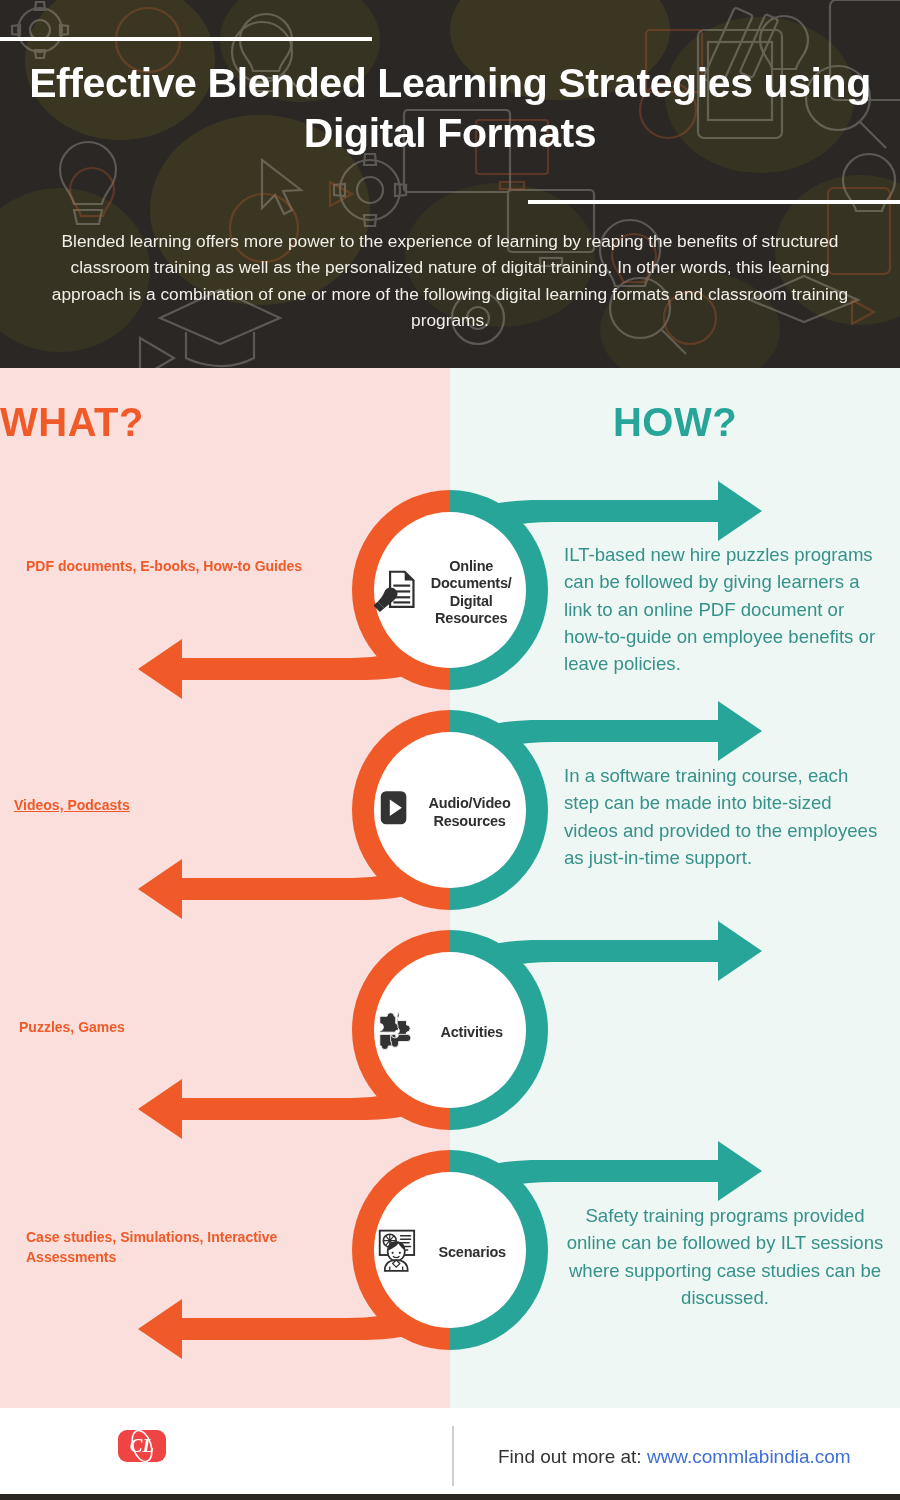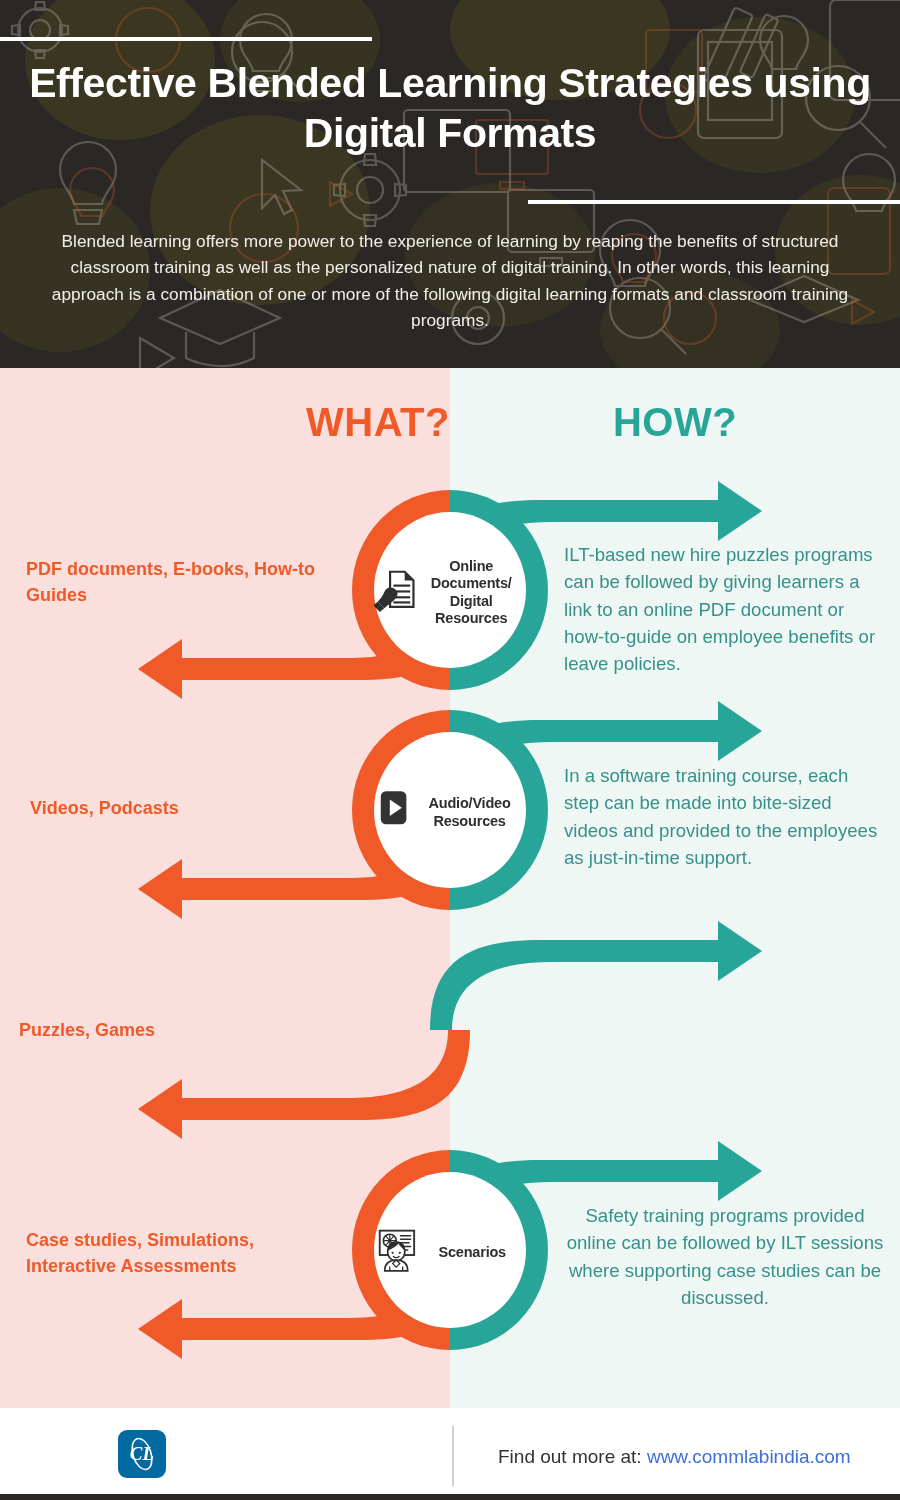--- a/index.html
+++ b/index.html
@@ -45,21 +45,21 @@
     line-height:1.52;
     z-index:5;
   }
 
   
   .cols{position:absolute;left:0;top:368px;width:900px;height:1040px;}
   .col-what{position:absolute;left:0;top:0;width:450px;height:1040px;background:#fadfdd;}
   .col-how{position:absolute;left:450px;top:0;width:450px;height:1040px;background:#eef7f4;}
 
   .hd-what{
-    position:absolute;left:0;top:32px;width:450px;text-align:right;
+    position:absolute;left:0;top:32px;width:450px;text-align:left;
     font-size:40px;font-weight:bold;color:#ef5a28;letter-spacing:0.5px;
   }
   .hd-how{
     position:absolute;left:450px;top:32px;width:450px;text-align:center;
     font-size:40px;font-weight:bold;color:#27a599;letter-spacing:0.5px;
   }
 
   
   .arrows{position:absolute;left:0;top:0;width:900px;height:1500px;z-index:2;pointer-events:none;}
 
@@ -87,21 +87,21 @@
     color:#2f2f2f;
     line-height:1.18;
     letter-spacing:-0.2px;
     width:150px;
   }
 
   
   .what-label{
     position:absolute;
     color:#ef5a28;
-    font-size:18px;
+    font-size:14px;
     font-weight:bold;
     line-height:1.42;
     z-index:7;
     width:300px;
   }
 
   
   .how-text{
     position:absolute;
     color:#36918a;
@@ -115,21 +115,21 @@
   .footer{
     position:absolute;left:0;top:1408px;width:900px;height:92px;background:#ffffff;
   }
   .footer-divider{
     position:absolute;left:452px;top:18px;width:2px;height:60px;background:#cfcfcf;
   }
   .logo-wrap{
     position:absolute;left:118px;top:22px;display:flex;align-items:center;gap:11px;
   }
   .logo-mark{
-    width:48px;height:48px;border-radius:9px;background:#0369a1;
+    width:48px;height:32px;border-radius:9px;background:#ef4444;
     display:flex;align-items:center;justify-content:center;
   }
   .logo-text-1{
     font-size:21px;color:#f7603a;font-weight:bold;letter-spacing:-0.2px;line-height:1.1;
   }
   .logo-text-2{
     font-size:12.6px;color:#444c55;letter-spacing:-0.1px;line-height:1.2;margin-top:3px;
   }
   .find-more{
     position:absolute;left:498px;top:38px;font-size:19px;color:#333333;
@@ -273,37 +273,51 @@
         </g>
         <path d="M30 28 c-6 -6 -14 -3 -16 3 c-2 5 -5 9 -9 13 l9 9 c6 -5 12 -9 16 -14 c3 -4 3 -8 0 -11 z" fill="#2f2f2f"></path>
         <path d="M5 44 l9 9 l-6 5 l-9 -9 z" fill="#2f2f2f"></path>
       </svg>
       <div class="c-label">Online Documents/ Digital Resources</div>
     </div>
   </div>
 
   <div class="how-text" style="left:564px;top:541px;">ILT-based new hire puzzles programs can be followed by giving learners a link to an online PDF document or how-to-guide on employee benefits or leave policies.</div>
 
-  <div class="what-label" style="left:30px;top:796px;">Videos, Podcasts</div>
+  <div class="what-label" style="left:14px;top:796px;text-decoration:underline;">Videos, Podcasts</div>
 
   <div class="circle" style="left:352px;top:710px;">
     <div class="ring"></div>
     <div class="ring-inner">
       <svg class="c-icon" width="52" height="56" viewBox="0 0 52 56">
         <rect x="9" y="3" width="34" height="44" rx="7" fill="#333333"></rect>
         <path d="M21 14 l16 11 l-16 11 z" fill="#ffffff"></path>
       </svg>
       <div class="c-label">Audio/Video Resources</div>
     </div>
   </div>
 
   <div class="how-text" style="left:564px;top:762px;">In a software training course, each step can be made into bite-sized videos and provided to the employees as just-in-time support.</div>
 
   <div class="what-label" style="left:19px;top:1018px;">Puzzles, Games</div>
 
+  <div class="circle" style="left:352px;top:930px;">
+    <div class="ring"></div>
+    <div class="ring-inner">
+      <svg class="c-icon" width="60" height="58" viewBox="0 0 60 58">
+        <g fill="#333333" stroke="#ffffff" stroke-width="1.2">
+          <path d="M8 10 h10 a5 5 0 1 1 10 0 h2 v10 a5 5 0 1 1 0 10 v2 h-22 v-2 a5 5 0 1 0 0 -10 v-10 z"></path>
+          <path d="M33 4 a5 5 0 0 1 0 8 v4 h12 v6 a5 5 0 1 1 0 10 v6 h-12 v-4 a5 5 0 0 0 0 -8 v-4 h-1 v-14 h1 z"></path>
+          <path d="M8 35 h22 v3 a5 5 0 1 1 0 10 v3 h-10 a5 5 0 1 1 -10 0 h-2 z"></path>
+          <path d="M34 35 h12 a5 5 0 1 1 0 10 h-12 v3 a5 5 0 1 1 -10 0 v-3 h-1 v-10 h1 a5 5 0 1 0 10 0 z"></path>
+        </g>
+      </svg>
+      <div class="c-label">Activities</div>
+    </div>
+  </div>
 
 
   <div class="what-label" style="left:26px;top:1228px;">Case studies, Simulations, Interactive Assessments</div>
 
   <div class="circle" style="left:352px;top:1150px;">
     <div class="ring"></div>
     <div class="ring-inner">
       <svg class="c-icon" width="62" height="62" viewBox="0 0 62 62">
         <rect x="8" y="4" width="48" height="34" fill="#ffffff" stroke="#2f2f2f" stroke-width="2.6"></rect>
         <circle cx="22" cy="18" r="9" fill="none" stroke="#2f2f2f" stroke-width="2.2"></circle>

